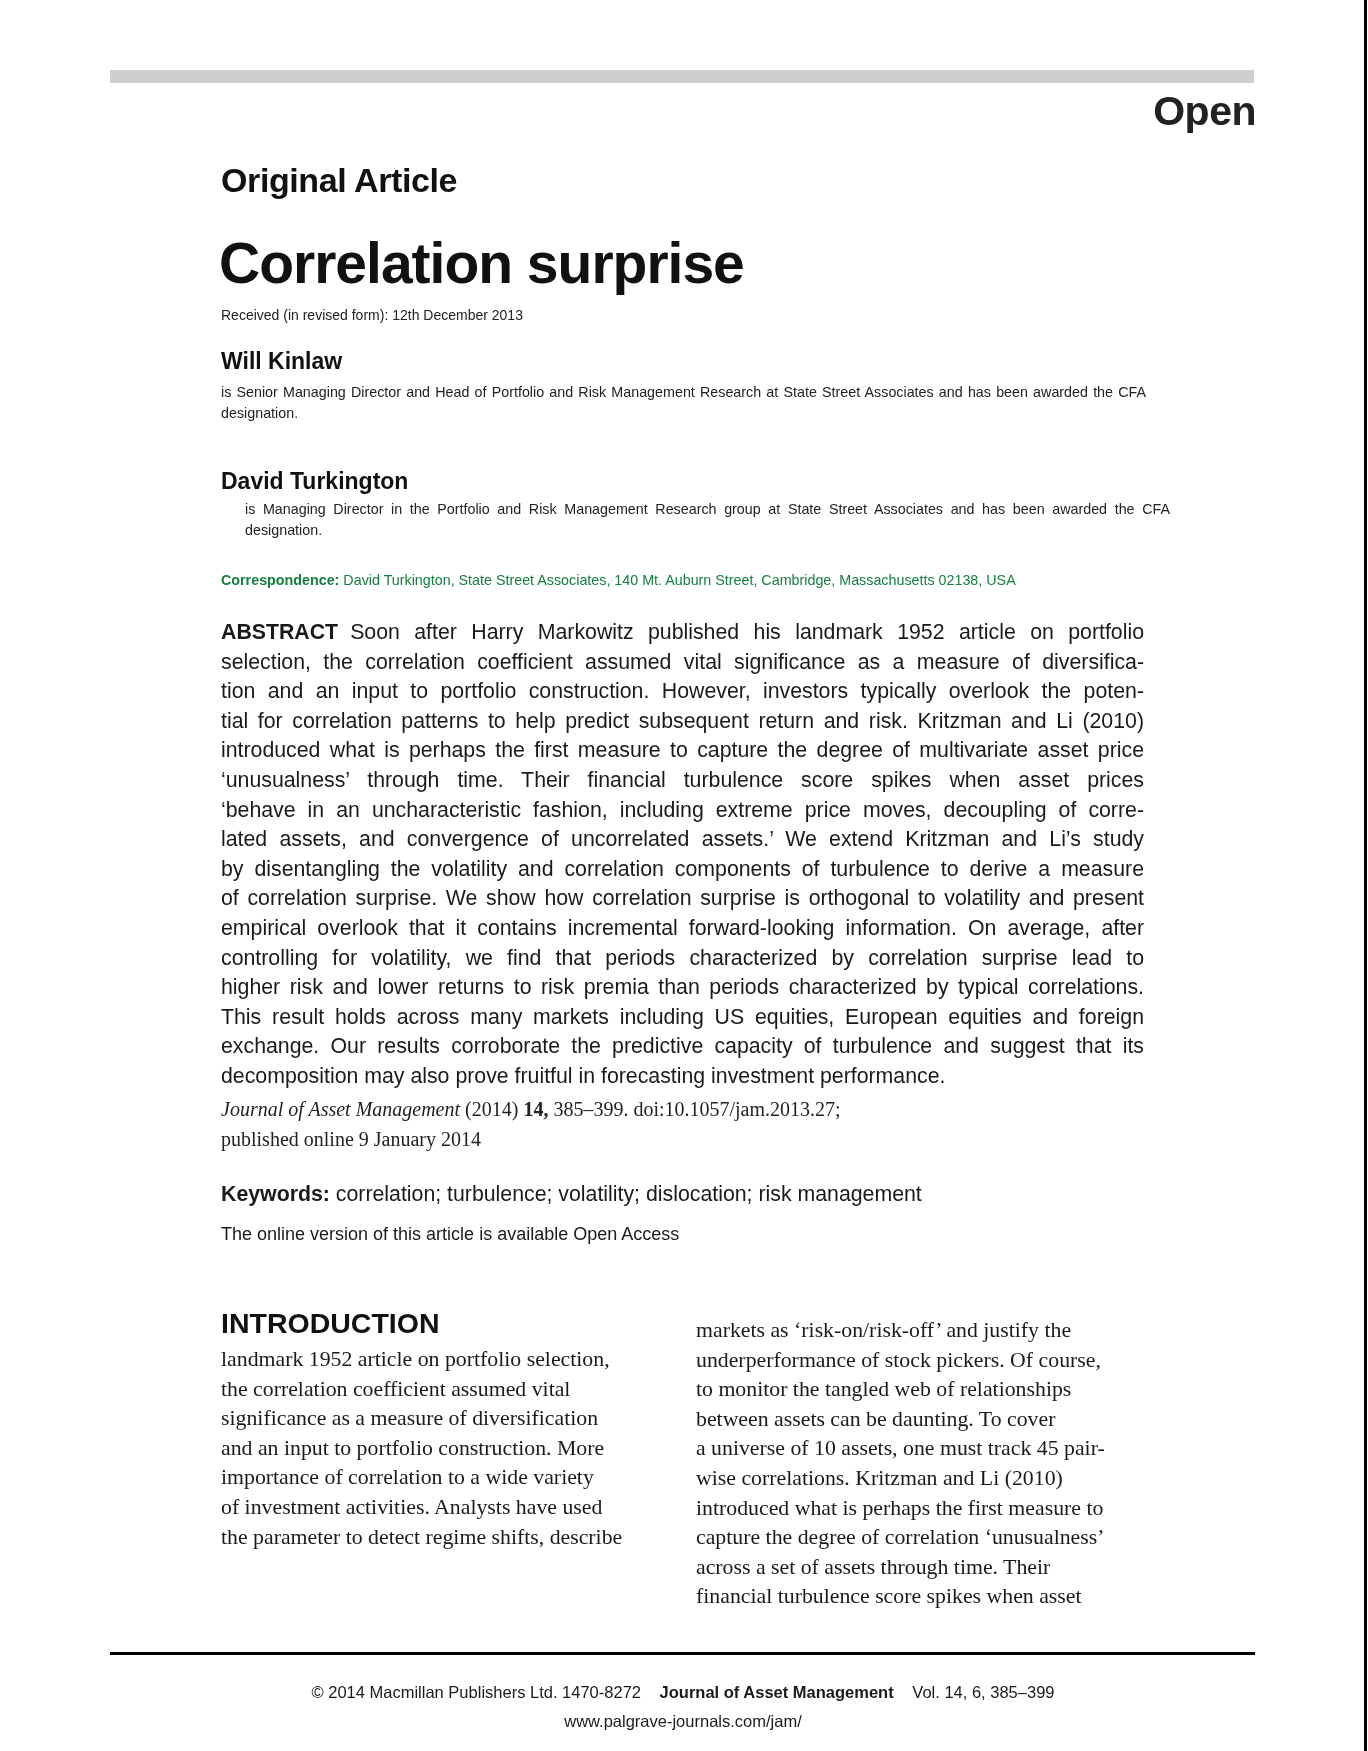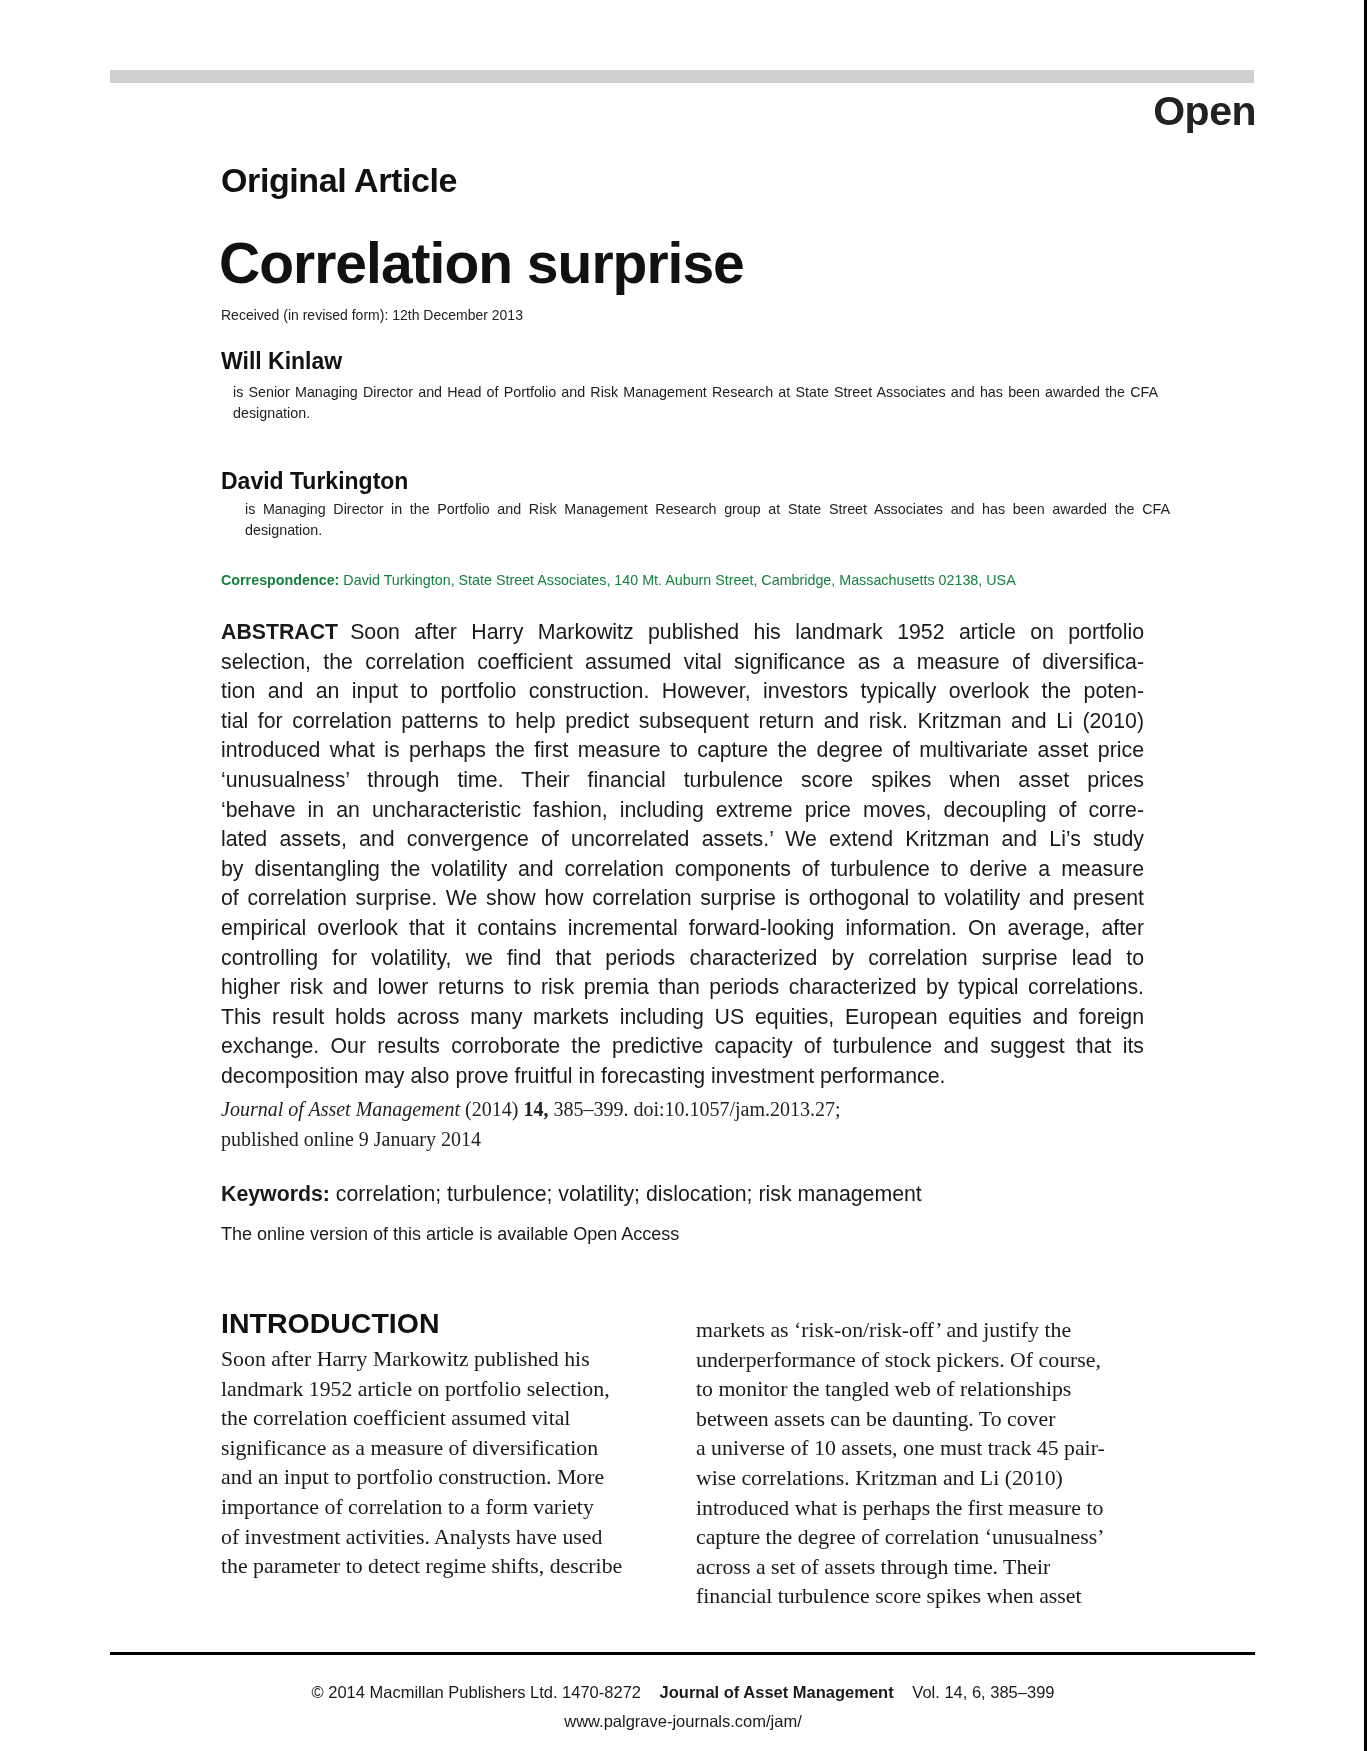--- a/index.html
+++ b/index.html
@@ -41,21 +41,21 @@
 
 <div id="right-border"></div>
 <div id="top-bar"></div>
 
 <div id="open-label" class="sans">Open</div>
 <div id="article-type" class="abs sans">Original Article</div>
 <div id="article-title" class="abs sans">Correlation surprise</div>
 <div id="received" class="abs sans">Received (in revised form): 12th December 2013</div>
 
 <div class="author-name sans" style="top:348px;">Will Kinlaw</div>
-<div class="author-desc sans" style="top:382px;margin-left:12px;">is Senior Managing Director and Head of Portfolio and Risk Management Research at State Street Associates and has been awarded the CFA designation.</div>
+<div class="author-desc sans" style="top:382px;">is Senior Managing Director and Head of Portfolio and Risk Management Research at State Street Associates and has been awarded the CFA designation.</div>
 
 <div class="author-name sans" style="top:468px;">David Turkington</div>
 <div class="author-desc sans" style="top:499px;margin-left:24px;">is Managing Director in the Portfolio and Risk Management Research group at State Street Associates and has been awarded the CFA designation.</div>
 
 <div id="correspondence" class="abs sans">
   <b>Correspondence:</b>
   <span>David Turkington, State Street Associates, 140 Mt. Auburn Street, Cambridge, Massachusetts 02138, USA</span>
 </div>
 
 <div id="abstract" class="sans">
@@ -90,26 +90,25 @@
 <div id="keywords" class="abs sans">
   <b>Keywords:</b>
   <span>correlation; turbulence; volatility; dislocation; risk management</span>
 </div>
 
 <div id="online-note" class="abs sans">The online version of this article is available Open Access</div>
 
 <div id="intro-heading" class="abs sans">INTRODUCTION</div>
 
 <div id="col-left" class="col serif">
-  <span class="line">Soon after Harry Markowitz published his</span>
   <span class="line">landmark 1952 article on portfolio selection,</span>
   <span class="line">the correlation coefficient assumed vital</span>
   <span class="line">significance as a measure of diversification</span>
   <span class="line">and an input to portfolio construction. More</span>
-  <span class="line">importance of correlation to a form variety</span>
+  <span class="line">importance of correlation to a wide variety</span>
   <span class="line">of investment activities. Analysts have used</span>
   <span class="line">the parameter to detect regime shifts, describe</span>
 </div>
 
 <div id="col-right" class="col serif">
   <span class="line">markets as ‘risk-on/risk-off’ and justify the</span>
   <span class="line">underperformance of stock pickers. Of course,</span>
   <span class="line">to monitor the tangled web of relationships</span>
   <span class="line">between assets can be daunting. To cover</span>
   <span class="line">a universe of 10 assets, one must track 45 pair-</span>

